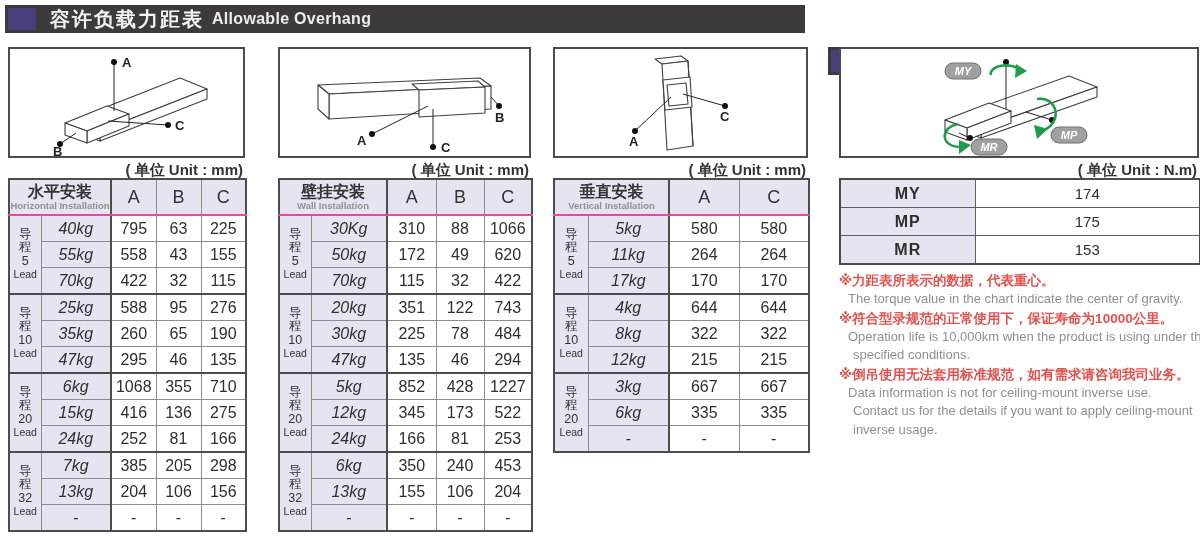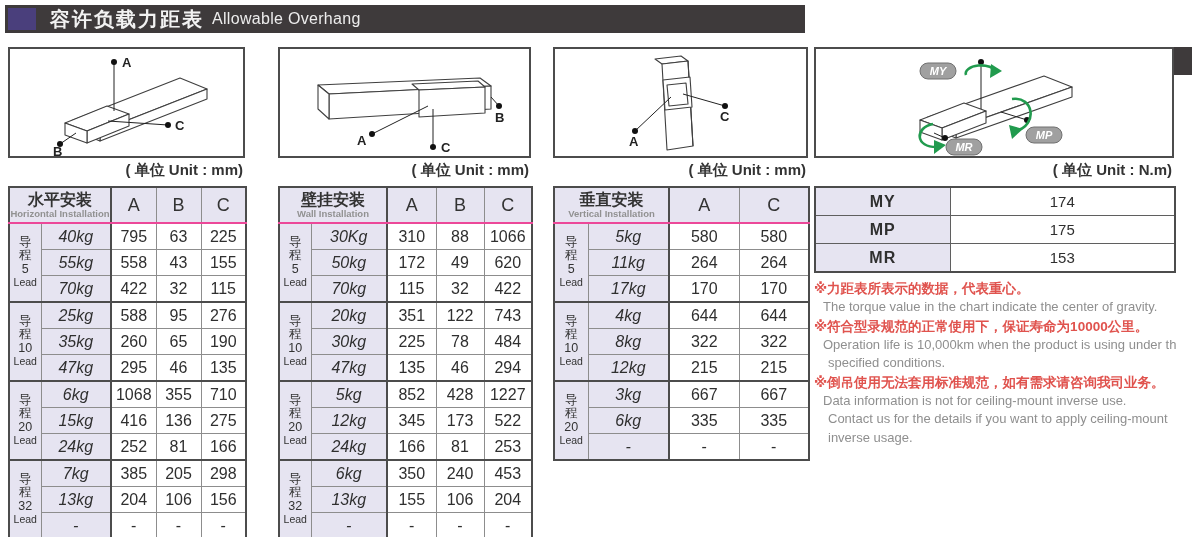--- a/index.html
+++ b/index.html
@@ -2,33 +2,33 @@
 <html><head>
 <meta charset="utf-8">
 <style>
   html,body{margin:0;padding:0;background:#fff;}
   .page{position:relative;width:1200px;height:537px;background:#ffffff;overflow:hidden;
         font-family:"Liberation Sans","DejaVu Sans",sans-serif;color:#333;}
   
   .bar{position:absolute;top:5px;height:28px;background:#3e3a3b;display:flex;align-items:center;}
   .bar .sq{width:28px;height:22px;background:#4a3f7c;margin-left:3px;}
   .bar .bzh{color:#f2f2f2;font-weight:bold;font-size:20px;letter-spacing:2px;margin-left:14px;}
-  .bar .ben{color:#ededed;font-weight:normal;font-size:16px;margin-left:8px;letter-spacing:0.3px;}
+  .bar .ben{color:#ededed;font-weight:bold;font-size:16px;margin-left:8px;letter-spacing:0.3px;}
   #bar-left{left:5px;width:800px;}
   #bar-right{left:828px;width:364px;margin-top:42px;}
   #bar-right .bzh{font-size:19px;margin-left:12px;letter-spacing:1px;}
   #bar-right .ben{font-size:14.5px;}
   
   .col{position:absolute;top:47px;}
   #col1{left:8px;width:237px;}
   #col2{left:278px;width:253px;}
   #col3{left:553px;width:255px;}
-  #col4{left:814px;width:360px;}
+  #col4{left:839px;width:360px;}
   .diag-box{height:111px;border:2px solid #4c4c4c;box-sizing:border-box;background:#fff;}
-  .unit{height:28px;line-height:23px;text-align:right;font-size:15px;font-weight:600;color:#333;padding-right:2px;}
+  .unit{height:20px;line-height:23px;text-align:right;font-size:15px;font-weight:600;color:#333;padding-right:2px;}
   
   table.ov{border-collapse:collapse;width:100%;table-layout:fixed;border:2px solid #4c4c4c;}
   table.ov th,table.ov td{border:1px solid #8d8d8d;text-align:center;padding:0;overflow:hidden;}
   table.ov thead th{height:34px;background:#e6e4f1;border-bottom:2px solid #ec4899;margin-top:44px;}
   table.ov .nz{font-size:16px;font-weight:bold;color:#333;line-height:17px;}
   table.ov .ne{font-size:9.5px;color:#919191;line-height:11px;white-space:nowrap;}
   table.ov th.colh{font-size:18px;font-weight:500;color:#333;}
   table.ov td{height:25px;font-size:16px;color:#2f2f2f;background:#fff;}
   table.ov td.wt{background:#e6e4f1;font-style:italic;}
   table.ov td.lead{background:#e6e4f1;font-size:12.5px;line-height:13.5px;color:#333;}

